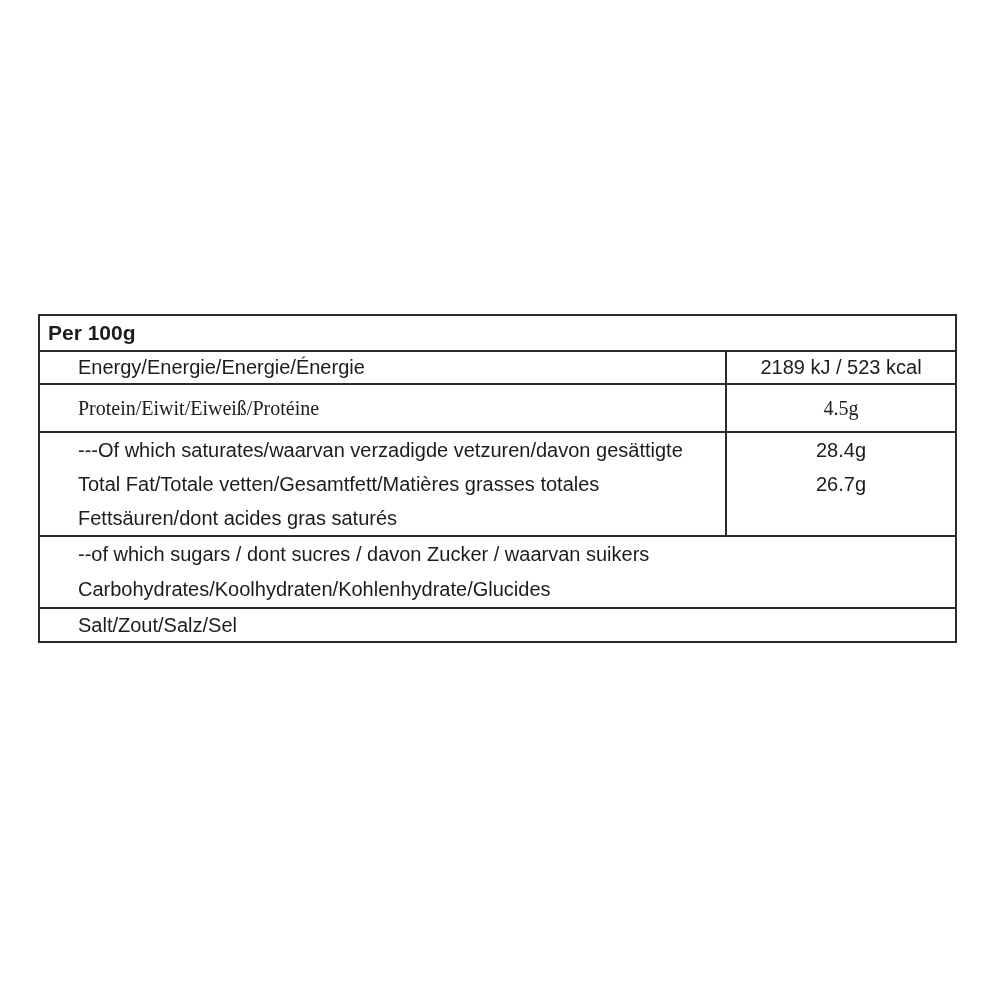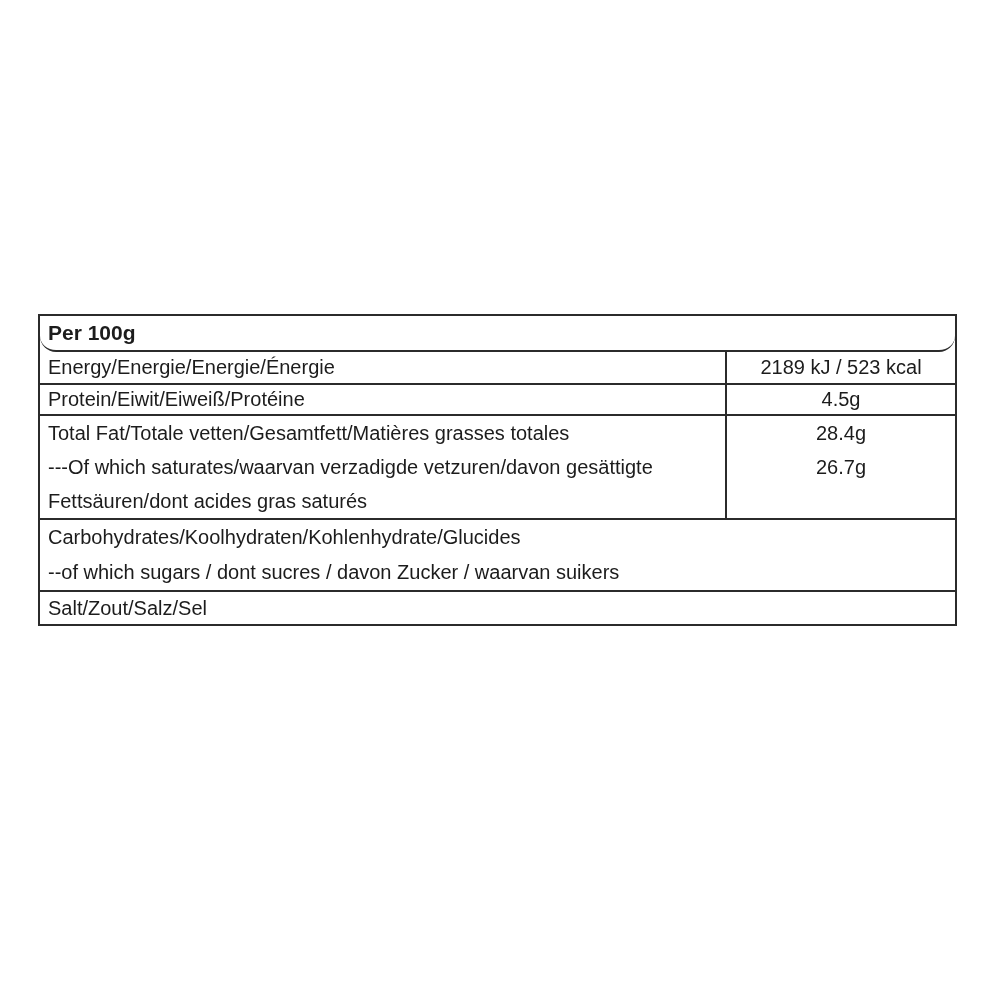--- a/index.html
+++ b/index.html
@@ -22,49 +22,49 @@
     font-size: 20px;
   }
   .header-row {
     display: flex;
     align-items: center;
     height: 34px;
     padding-left: 8px;
     font-weight: bold;
     border-bottom: 2px solid #2b2b2b;
     font-size: 21px;
-    border-radius: 16px;
   }
   .row {
     display: flex;
     border-bottom: 2px solid #2b2b2b;
   }
   .row:last-child {
     border-bottom: none;
     align-items: flex-end;
   }
   .label-cell {
     flex: 1;
     padding-left: 8px;
     min-width: 0;
+    margin-left: 30px;
   }
   .value-cell {
     width: 228px;
     border-left: 2px solid #2b2b2b;
   }
   .line {
     display: flex;
     align-items: center;
     white-space: nowrap;
   }
   .value-cell .line {
     justify-content: center;
   }
   .block-energy .line   { height: 31px; }
-  .block-protein .line  { height: 29px; }
+  .block-protein .line  { height: 46px; font-family: Liberation Serif, serif; }
   .block-fat .line      { height: 34px; }
   .block-carbs .line    { height: 35px; }
   .block-salt .line     { height: 32px; }
 </style>
 </head>
 <body>
 
 <div class="nutrition-table">
 
   <div class="header-row">
@@ -84,35 +84,35 @@
     <div class="label-cell">
       <div class="line">Protein/Eiwit/Eiweiß/Protéine</div>
     </div>
     <div class="value-cell">
       <div class="line">4.5g</div>
     </div>
   </div>
 
   <div class="row block-fat">
     <div class="label-cell">
+      <div class="line">---Of which saturates/waarvan verzadigde vetzuren/davon gesättigte</div>
       <div class="line">Total Fat/Totale vetten/Gesamtfett/Matières grasses totales</div>
-      <div class="line">---Of which saturates/waarvan verzadigde vetzuren/davon gesättigte</div>
       <div class="line">Fettsäuren/dont acides gras saturés</div>
     </div>
     <div class="value-cell">
       <div class="line">28.4g</div>
       <div class="line">26.7g</div>
       <div class="line"></div>
     </div>
   </div>
 
   <div class="row block-carbs">
     <div class="label-cell">
+      <div class="line">--of which sugars / dont sucres / davon Zucker / waarvan suikers</div>
       <div class="line">Carbohydrates/Koolhydraten/Kohlenhydrate/Glucides</div>
-      <div class="line">--of which sugars / dont sucres / davon Zucker / waarvan suikers</div>
     </div>
   </div>
 
   <div class="row block-salt">
     <div class="label-cell">
       <div class="line">Salt/Zout/Salz/Sel</div>
     </div>
   </div>
 
 </div>

